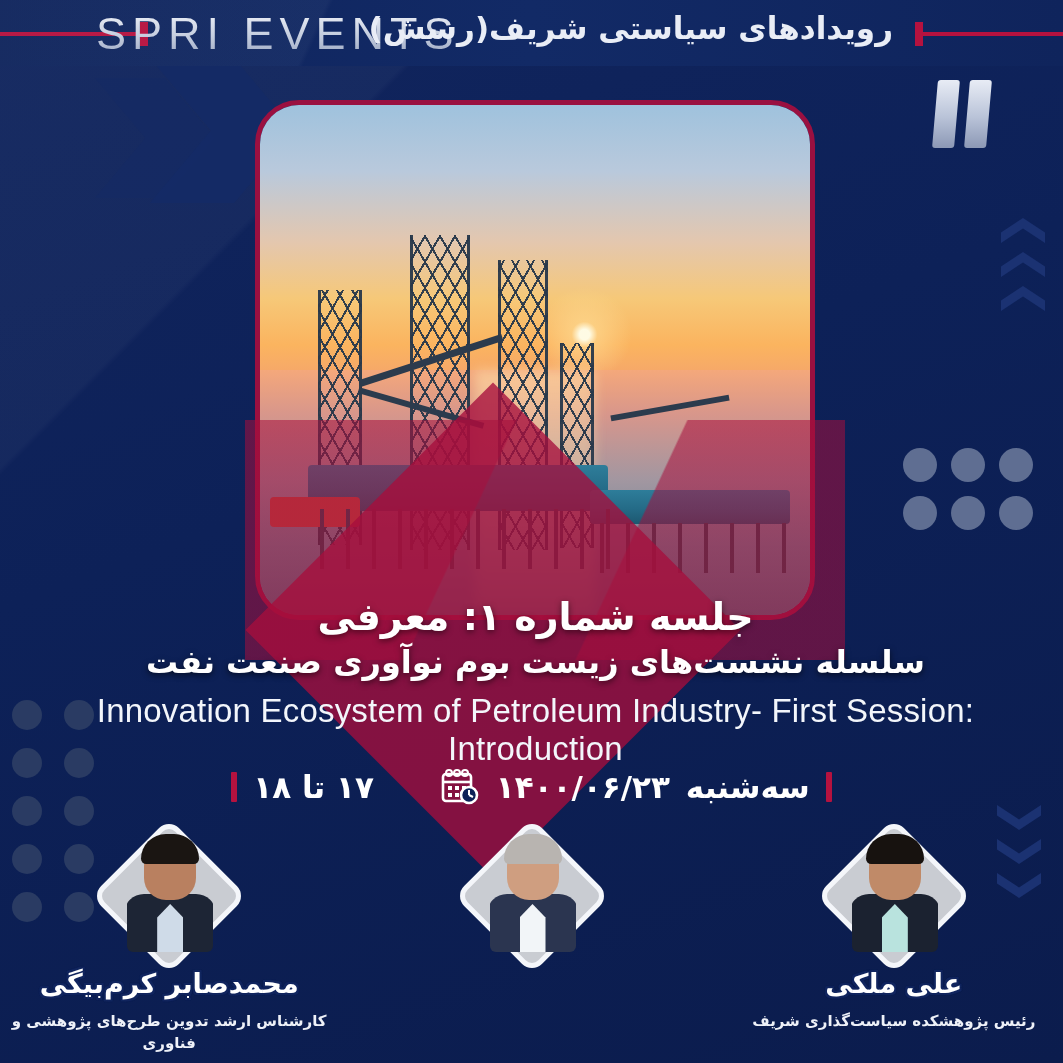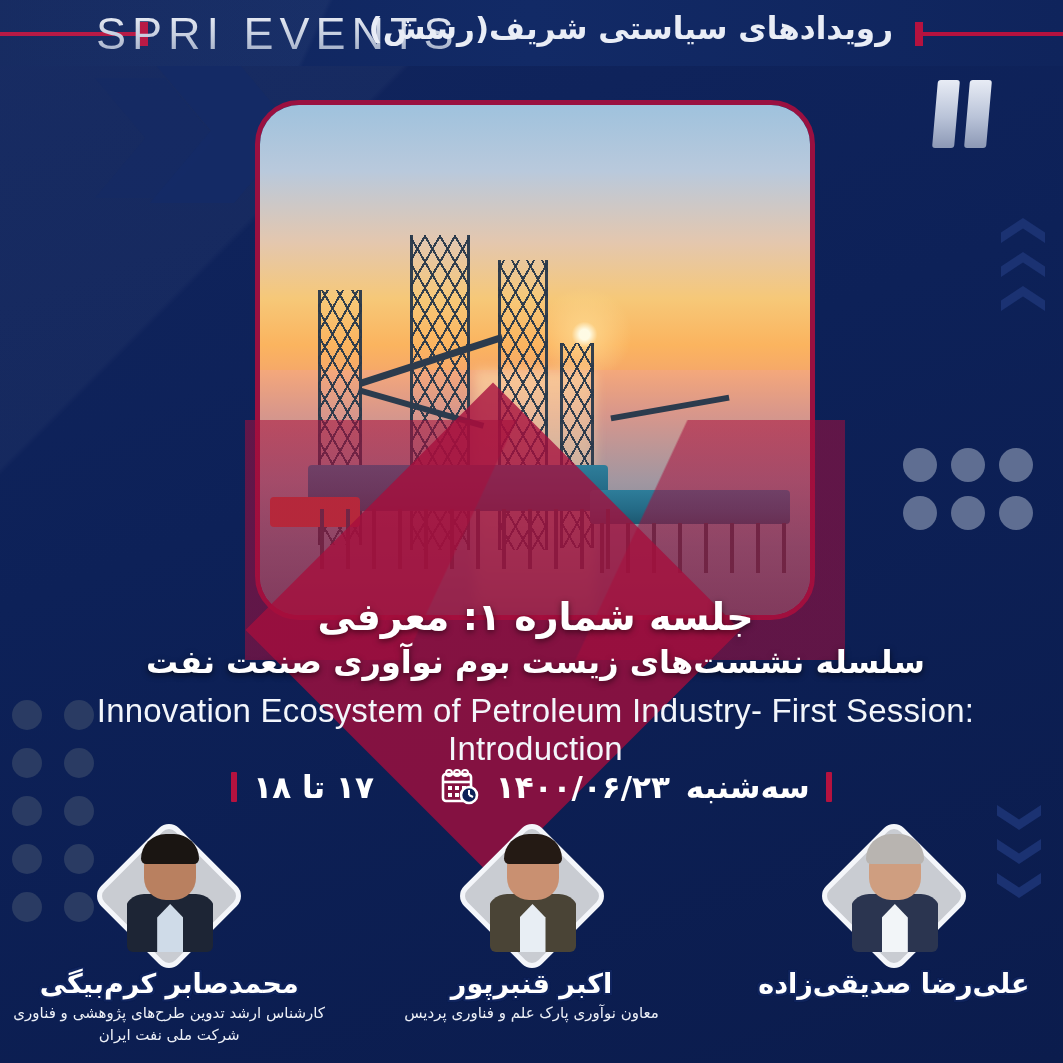--- a/index.html
+++ b/index.html
@@ -257,22 +257,22 @@
   .sp-name {
     margin-top:6px;
     font-size:27px; font-weight:700; color:#ffffff;
     text-shadow:
       0 0 3px #12265f, 0 0 3px #12265f,
       2px 2px 0 #12265f, -2px 2px 0 #12265f,
       2px -2px 0 #12265f, -2px -2px 0 #12265f;
     white-space:nowrap;
   }
   .sp-role {
-    margin-top:4px; padding:0 4px;
-    font-size:15px; font-weight:400; color:#eef1f8;
+    margin-top:12px; padding:0 4px;
+    font-size:15px; font-weight:700; color:#eef1f8;
     line-height:1.45; text-align:center;
   }
 </style>
 </head>
 <body>
 
 <div id="poster">
 
   <div class="bg-chevron-big two"></div>
   <div class="bg-chevron-big"></div>
@@ -389,49 +389,47 @@
         <div class="sp-photo">
           <div class="sp-body" style="background:#1d2535"></div>
           <div class="sp-shirt" style="background:#cfdbe8"></div>
           <div class="sp-head" style="background:#b98060"></div>
           <div class="sp-hair" style="background:#1a1512"></div>
         </div>
       </div>
       <div class="sp-name">محمدصابر کرم‌بیگی</div>
       <div class="sp-role">
         <div>کارشناس ارشد تدوین طرح‌های پژوهشی و فناوری</div>
-        <div>شرکت ملی نفت ایران</div>
       </div>
     </div>
 
-    <div class="speaker">
-      <div class="sp-frame">
-        <div class="sp-diamond"></div>
-        <div class="sp-photo">
-          <div class="sp-body" style="background:#4a4436"></div>
-          <div class="sp-shirt" style="background:#e8eef4"></div>
-          <div class="sp-head" style="background:#c99071"></div>
-          <div class="sp-hair" style="background:#241a14"></div>
-        </div>
-      </div>
-      <div class="sp-name">اکبر قنبرپور</div>
-      <div class="sp-role">
-        <div>معاون نوآوری پارک علم و فناوری پردیس</div>
-        <div></div>
-      </div>
-    </div>
 
     <div class="speaker">
       <div class="sp-frame">
         <div class="sp-diamond"></div>
         <div class="sp-photo">
           <div class="sp-body" style="background:#2b3550"></div>
           <div class="sp-shirt" style="background:#f2f5f8"></div>
           <div class="sp-head" style="background:#cf9e80"></div>
           <div class="sp-hair" style="background:#b8b4b0"></div>
         </div>
       </div>
-      <div class="sp-name">علی‌رضا صدیقی‌زاده</div>
     </div>
 
+    <div class="speaker">
+      <div class="sp-frame">
+        <div class="sp-diamond"></div>
+        <div class="sp-photo">
+          <div class="sp-body" style="background:#1b2230"></div>
+          <div class="sp-shirt" style="background:#b9e3de"></div>
+          <div class="sp-head" style="background:#c08a68"></div>
+          <div class="sp-hair" style="background:#17120f"></div>
+        </div>
+      </div>
+      <div class="sp-name">علی ملکی</div>
+      <div class="sp-role">
+        <div>رئیس پژوهشکده سیاست‌گذاری شریف</div>
+        <div></div>
+      </div>
+    </div>
 
   </div>
 </div>
 
 </body></html>

